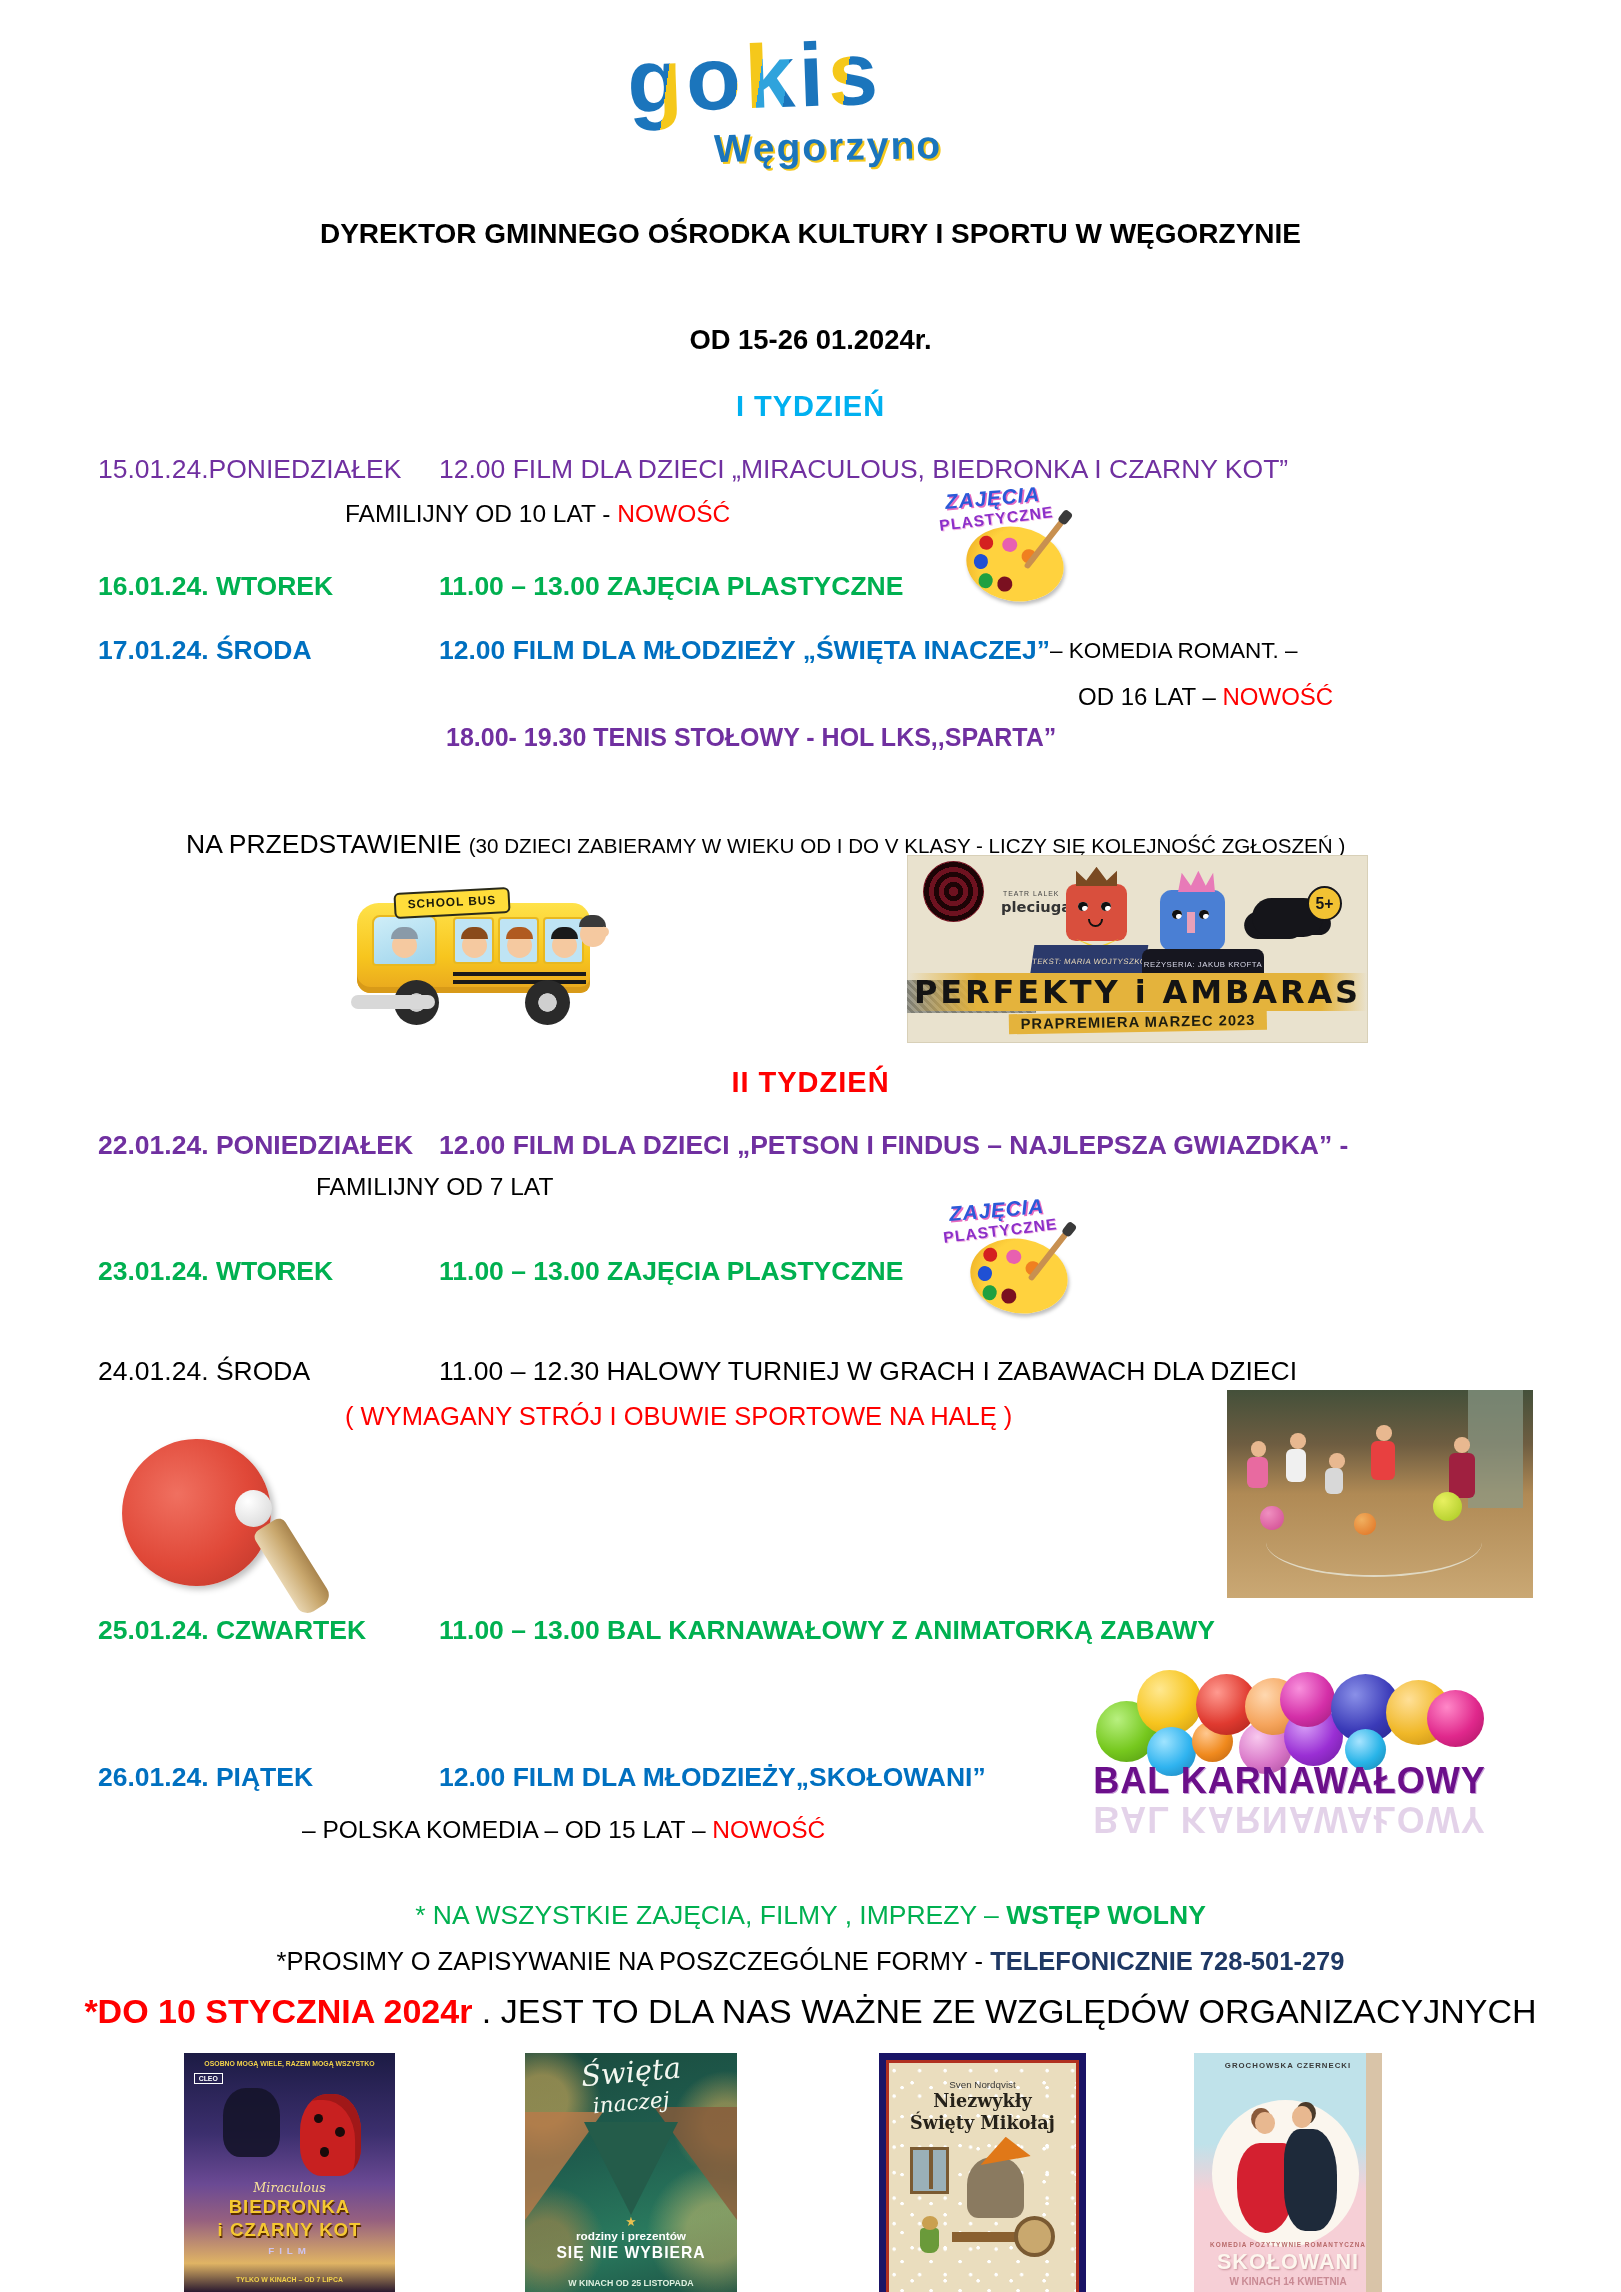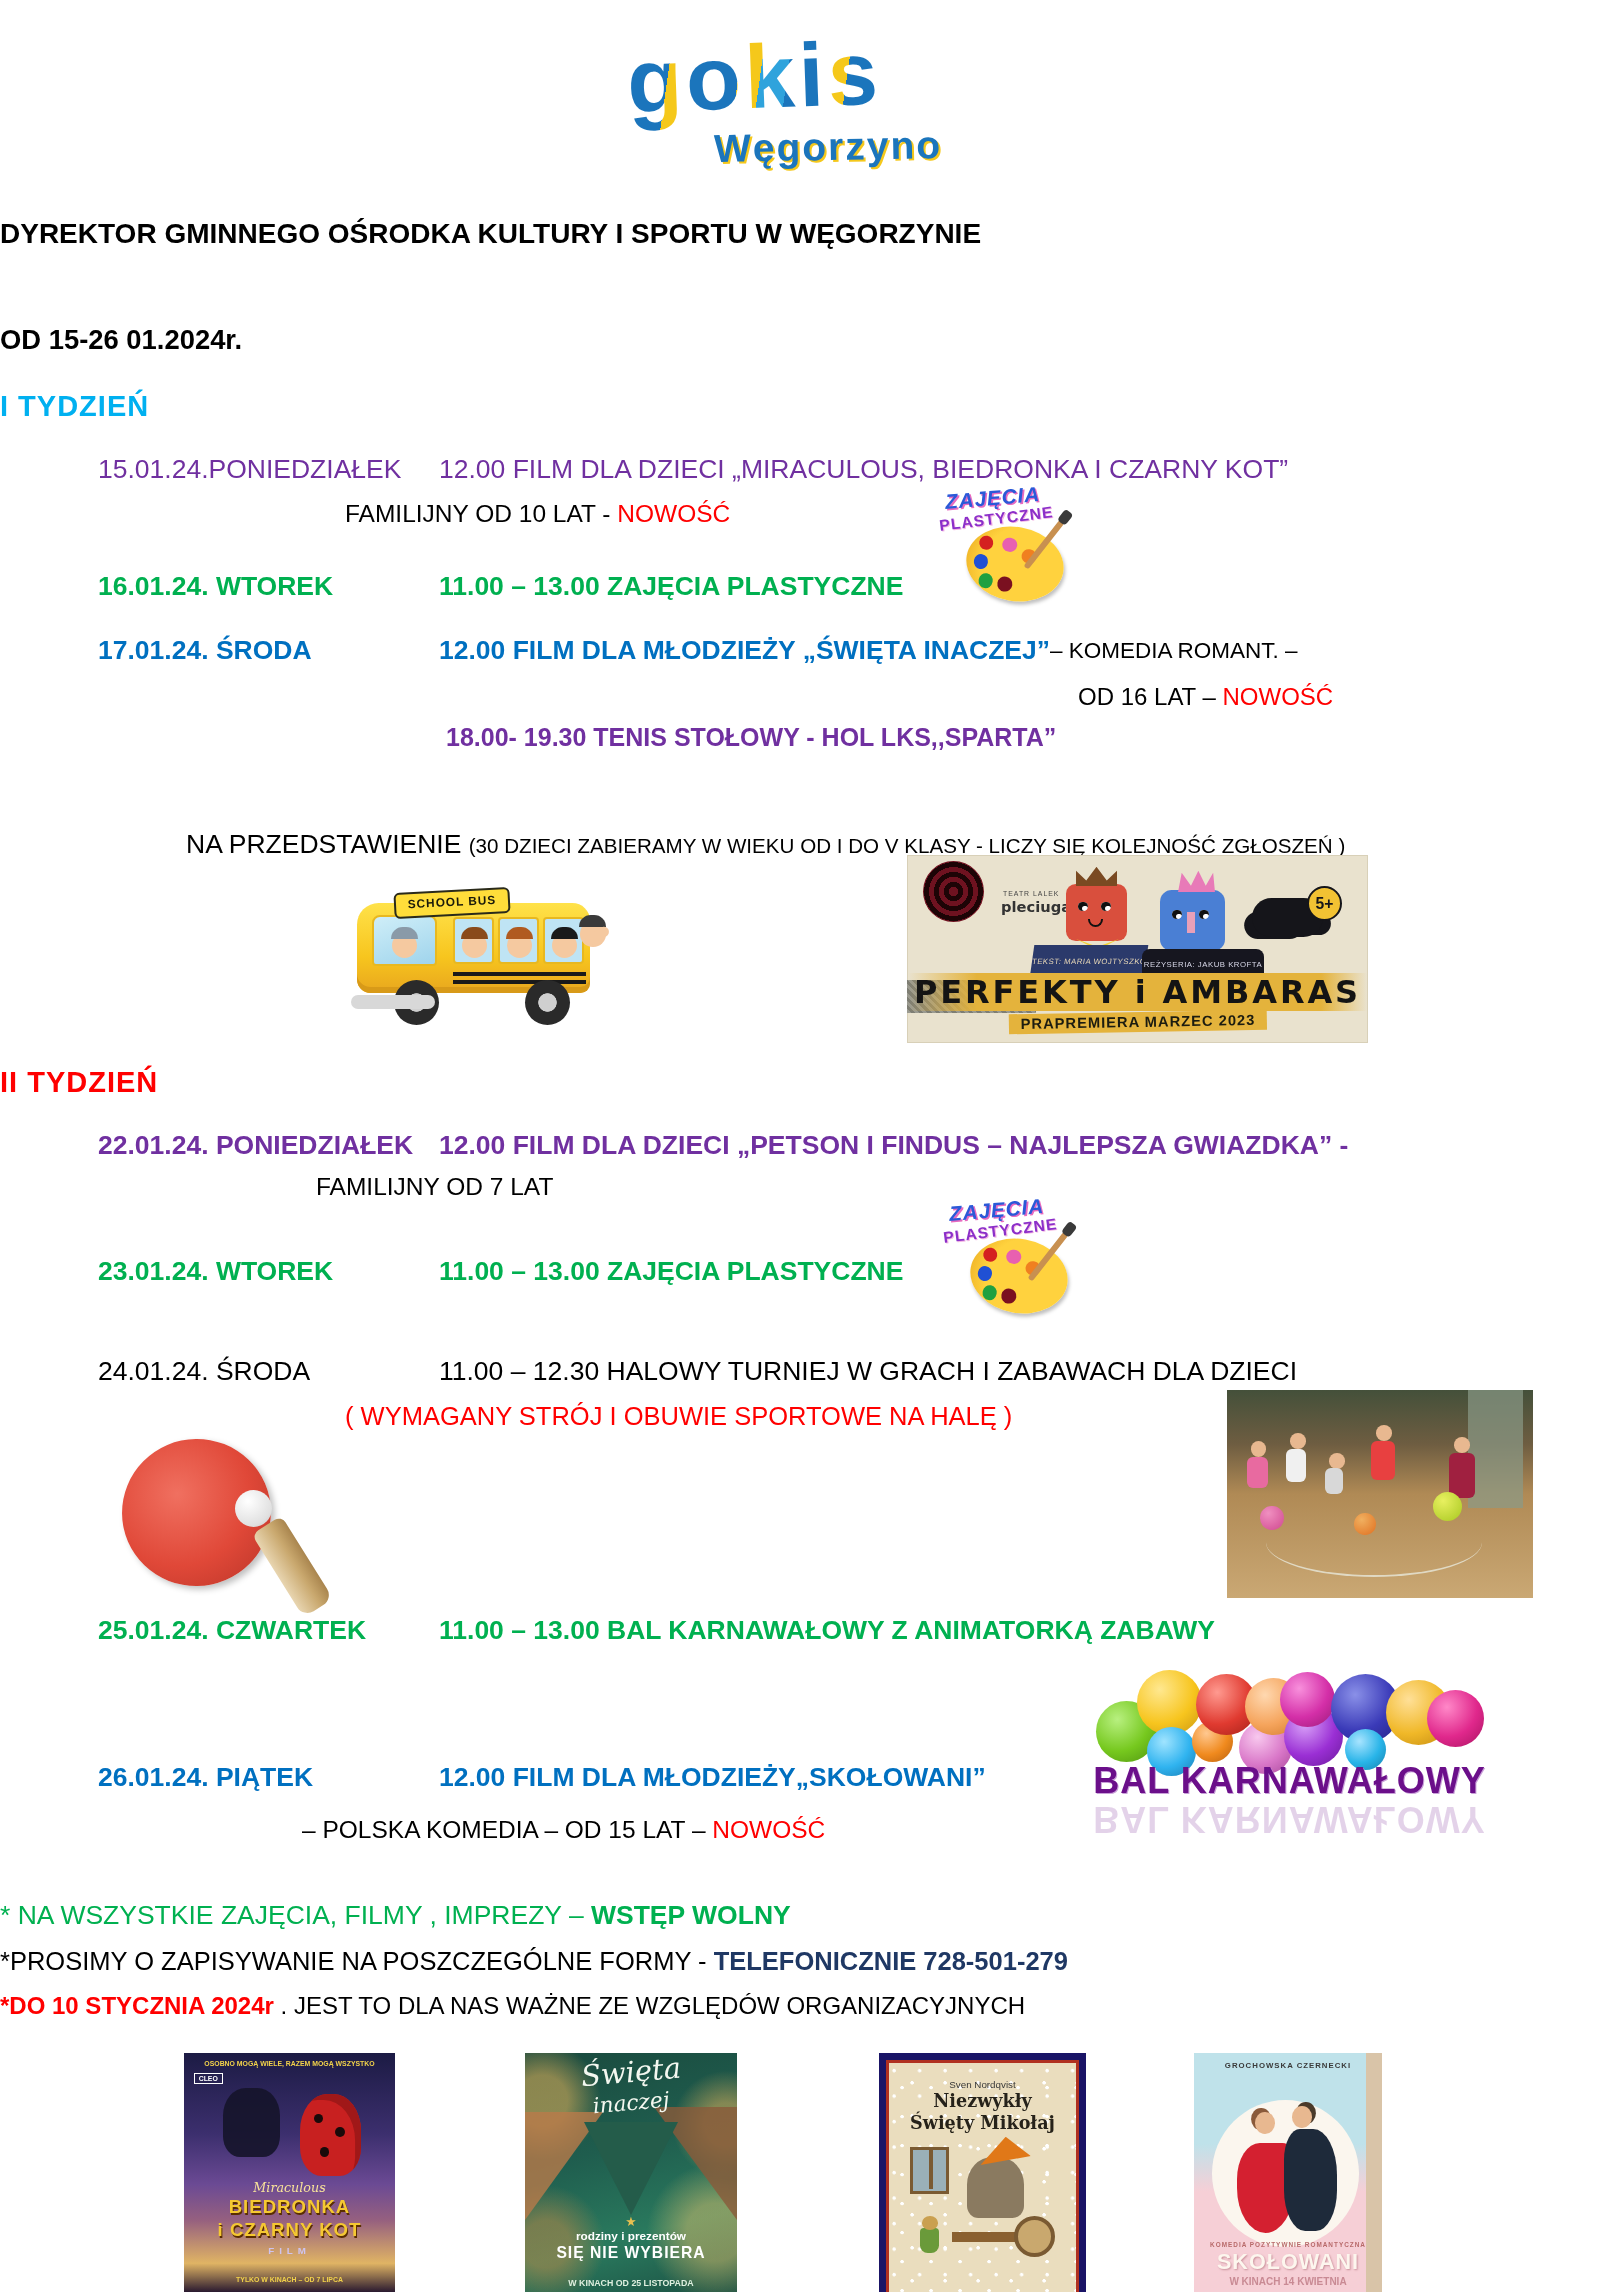--- a/index.html
+++ b/index.html
@@ -1,20 +1,20 @@
 <!DOCTYPE html>
 <html><head>
 <meta charset="utf-8">
 <style>
   *{margin:0;padding:0;box-sizing:border-box}
   html,body{background:#ffffff}
   .page{position:relative;width:1621px;height:2293px;background:#fff;
         font-family:"Liberation Sans",sans-serif;overflow:hidden;color:#000}
   .abs{position:absolute;white-space:nowrap}
-  .center{left:0;width:100%;}
+  .center{left:0;width:100%;text-align:center}
   .b{font-weight:bold}
   .purple{color:#7030A0}.green{color:#00B050}.blue{color:#0070C0}
   .cyan{color:#00B0F0}.red{color:#FF0000}.navy{color:#1F3864}
 
   
   .logo-word{left:627px;top:25.5px;font-size:90px;font-weight:bold;letter-spacing:3.9px;
     background:linear-gradient(100deg,#1B75BC 0 18%,#F5C81B 18% 26%,#1B75BC 26% 44%,#F5C81B 44% 52%,#2FA3DC 52% 62%,#1B75BC 62% 78%,#F5C81B 78% 84%,#1B75BC 84%);
     -webkit-background-clip:text;background-clip:text;color:transparent;transform:rotate(-2deg)}
   .logo-town{left:714px;top:125px;font-size:39px;font-weight:bold;color:#1B75BC;
     letter-spacing:2px;text-shadow:2px 2px 0 #F5C81B;transform:rotate(-1deg)}
@@ -391,21 +391,21 @@
   <div class="abs" style="left:302px;top:1816px;font-size:24.5px">
     <span>–  POLSKA KOMEDIA – OD 15 LAT – </span><span class="red">NOWOŚĆ</span>
   </div>
 
   <div class="abs center" style="top:1900px;font-size:26.5px">
     <span class="green">* NA WSZYSTKIE ZAJĘCIA, FILMY , IMPREZY – </span><span class="green b">WSTĘP WOLNY</span>
   </div>
   <div class="abs center" style="top:1947px;font-size:25.5px">
     <span>*PROSIMY O ZAPISYWANIE NA POSZCZEGÓLNE FORMY - </span><span class="navy b">TELEFONICZNIE 728-501-279</span>
   </div>
-  <div class="abs center" style="top:1992px;font-size:24px">
+  <div class="abs center" style="top:1992px;font-size:34px">
     <span class="red b">*DO 10 STYCZNIA 2024r</span><span> . JEST TO DLA NAS WAŻNE ZE WZGLĘDÓW ORGANIZACYJNYCH</span>
   </div>
 
   <div class="poster p1">
     <div class="ct tag">OSOBNO MOGĄ WIELE, RAZEM MOGĄ WSZYSTKO</div>
     <div class="badge">CLEO</div>
     <div class="cat"></div>
     <div class="lady">
       <span class="spot" style="left:13.7px;top:19.6px"></span>
         <span class="spot" style="left:35px;top:33px"></span>

